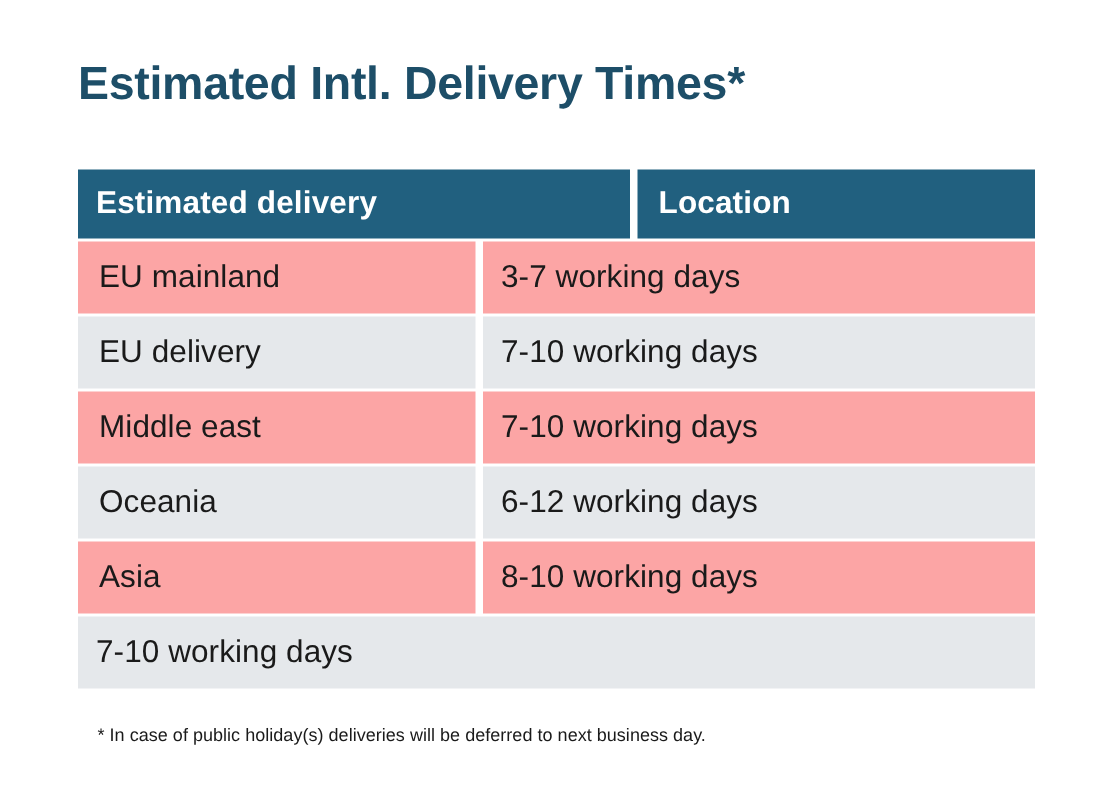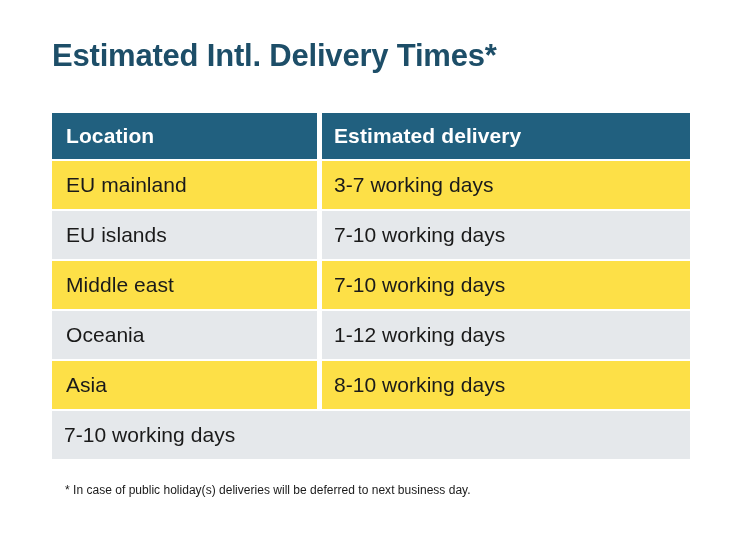--- a/index.html
+++ b/index.html
@@ -80,21 +80,21 @@
     font-weight: 700;
     letter-spacing: 0.1px;
     white-space: nowrap;
   }
 
   
   .body-row .cell {
     height: 48px;
   }
   .body-row.stripe-dark .cell {
-    background: #fde047;
+    background: #fca5a5;
   }
   .body-row.stripe-light .cell {
     background: #e5e8eb;
   }
   .body-row .cell-text {
     color: #1a1a1a;
     font-size: 21px;
     font-weight: 400;
     letter-spacing: 0.05px;
     white-space: nowrap;
@@ -115,61 +115,61 @@
 </head>
 <body>
 
 <div class="page">
 
   <div class="page-title">Estimated Intl. Delivery Times*</div>
 
   <div class="delivery-table">
 
     <div class="table-row header-row">
+      <div class="cell col-estimate">
+        <span class="cell-text">Estimated delivery</span>
+      </div>
       <div class="cell col-location">
         <span class="cell-text">Location</span>
-      </div>
-      <div class="cell col-estimate">
-        <span class="cell-text">Estimated delivery</span>
       </div>
     </div>
 
     <div class="table-row body-row stripe-dark">
       <div class="cell col-location">
         <span class="cell-text">EU mainland</span>
       </div>
       <div class="cell col-estimate">
         <span class="cell-text">3-7 working days</span>
       </div>
     </div>
 
     <div class="table-row body-row stripe-light">
       <div class="cell col-location">
-        <span class="cell-text">EU islands</span>
+        <span class="cell-text">EU delivery</span>
       </div>
       <div class="cell col-estimate">
         <span class="cell-text">7-10 working days</span>
       </div>
     </div>
 
     <div class="table-row body-row stripe-dark">
       <div class="cell col-location">
         <span class="cell-text">Middle east</span>
       </div>
       <div class="cell col-estimate">
         <span class="cell-text">7-10 working days</span>
       </div>
     </div>
 
     <div class="table-row body-row stripe-light">
       <div class="cell col-location">
         <span class="cell-text">Oceania</span>
       </div>
       <div class="cell col-estimate">
-        <span class="cell-text">1-12 working days</span>
+        <span class="cell-text">6-12 working days</span>
       </div>
     </div>
 
     <div class="table-row body-row stripe-dark">
       <div class="cell col-location">
         <span class="cell-text">Asia</span>
       </div>
       <div class="cell col-estimate">
         <span class="cell-text">8-10 working days</span>
       </div>

